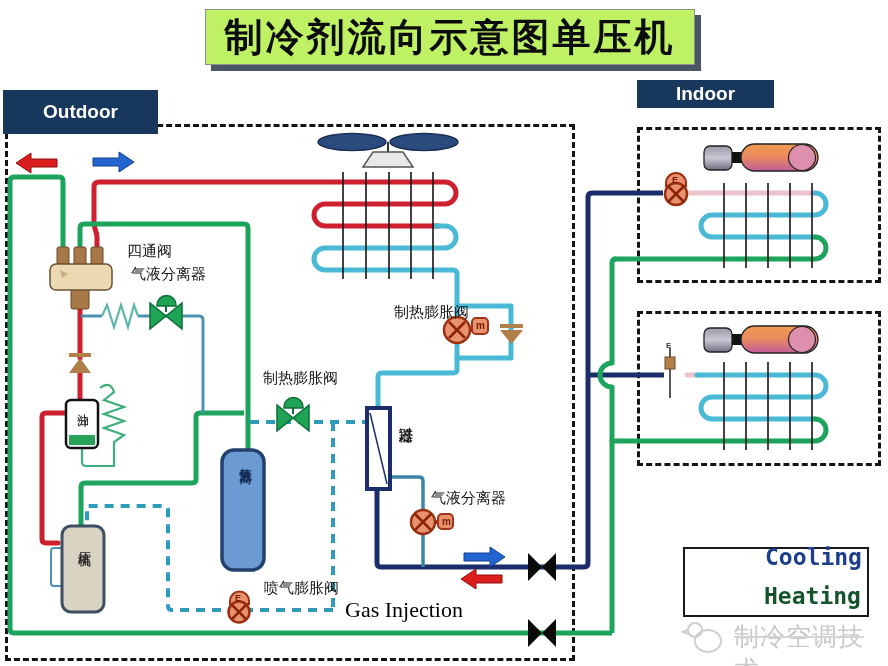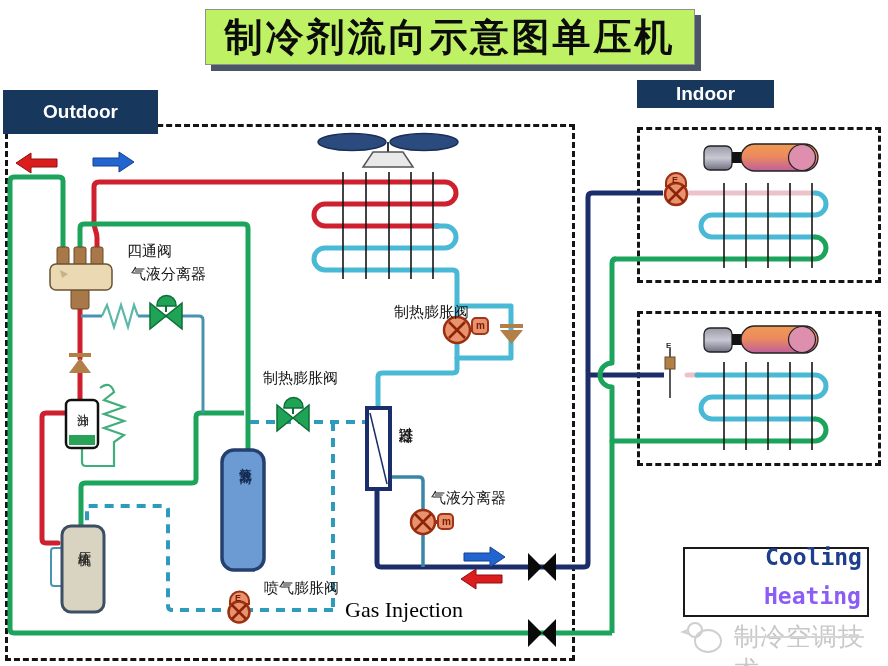--- a/index.html
+++ b/index.html
@@ -30,21 +30,21 @@
     font-family:"DejaVu Serif","Liberation Serif",serif;
     writing-mode:vertical-rl;text-orientation:upright;letter-spacing:1px;white-space:nowrap;}
   .tinylbl{position:absolute;z-index:6;font-weight:bold;color:#7a1c00;
     font-family:"Liberation Sans",sans-serif;}
   
   #legend-box{left:683px;top:547px;width:182px;height:66px;background:#ffffff;
     border:2px solid #1a1a1a;z-index:6;}
   .legend-text{position:absolute;font-family:"DejaVu Sans Mono","Liberation Mono",monospace;
     font-size:23px;font-weight:600;z-index:7;}
   #legend-cooling-text{left:765px;top:544px;color:#1c3e8c;}
-  #legend-heating-text{left:764px;top:583px;color:#8b5cf6;}
+  #legend-heating-text{left:764px;top:583px;color:#14532d;}
   
   #watermark-text{left:734px;top:620px;z-index:5;color:#c8c8c8;font-size:25px;
     font-family:"DejaVu Serif","Liberation Serif",serif;letter-spacing:1px;
     text-decoration:line-through;text-decoration-color:#d4d4d4;}
 </style>
 </head>
 <body>
 
 <div class="abs" id="title-bar">制冷剂流向示意图单压机</div>
 <div class="abs region-tab" id="outdoor-tab">Outdoor</div>

